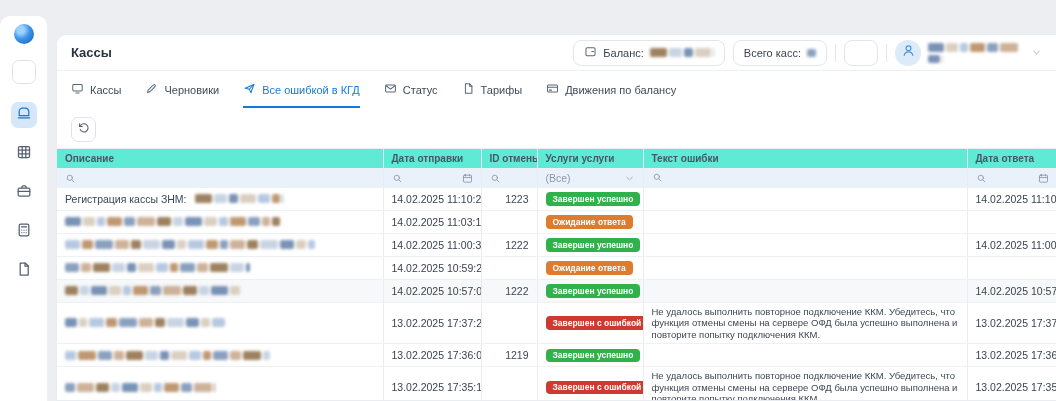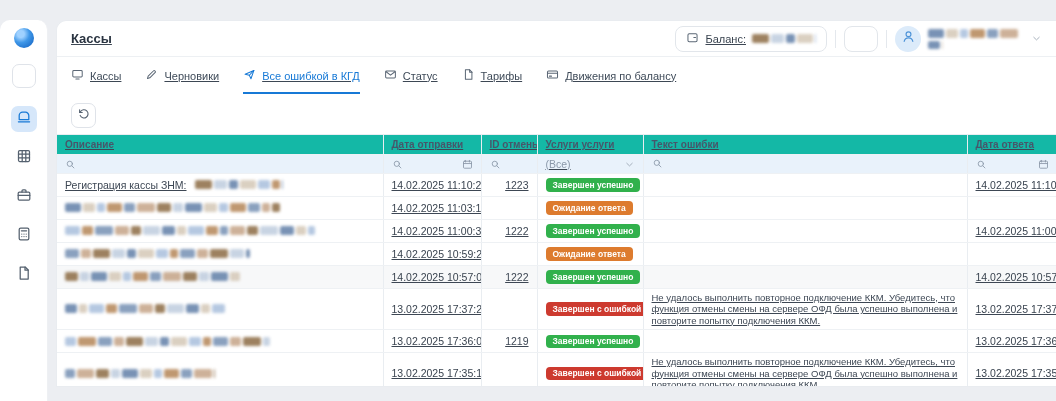--- a/index.html
+++ b/index.html
@@ -1,19 +1,19 @@
 <!DOCTYPE html>
 <html style="--accent: #1779d6;"><head>
 <meta charset="utf-8">
 <style>
   * { margin:0; padding:0; box-sizing:border-box; }
   html,body { width:1056px; height:401px; overflow:hidden; }
   body { background:#eceef2; font-family:"Liberation Sans", sans-serif; color:#3d4754; }
 
-  .app { display:flex; padding-top:20px; height:401px; align-items:flex-start;text-decoration:underline; }
+  .app { display:flex; padding-top:4px; height:401px; align-items:flex-end; }
 
   
   .sidebar { width:48px; background:#fff; border-radius:10px 10px 0 0; margin-left:0;
              display:flex; flex-direction:column; align-items:center; padding-top:8px;
              border-right:1px solid #eef0f3; height:385px; }
   .logo { width:20px; height:20px; border-radius:50%;
           background:radial-gradient(circle at 34% 30%, #9fd1ff 0 18%, #3f97e8 45%, #1565c4 90%); }
   .side-btn { width:24px; height:24px; margin-top:16px; border:1px solid #dfe3e9; border-radius:7px;
               background:#fff; color:#8b98a9; display:flex; align-items:center; justify-content:center; cursor:pointer; }
   .side-nav { margin-top:18px; display:flex; flex-direction:column; align-items:center; gap:13px; }
@@ -61,21 +61,21 @@
   .toolbar { padding:9px 14px 6px; }
   .refresh-btn { width:25px; height:25px; border:1px solid #dfe3e9; border-radius:7px; background:#fff;
                  color:#566271; display:flex; align-items:center; justify-content:center; cursor:pointer; }
   .refresh-btn svg { width:14px; height:14px; }
 
   
   table { width:1000px; border-collapse:collapse; table-layout:fixed; font-size:10.5px; }
   th, td { border-right:1px solid #e9edf1; border-bottom:1px solid #eef1f4; padding:0 8px; text-align:left;
            vertical-align:middle; overflow:hidden; white-space:nowrap; }
   th:last-child, td:last-child { border-right:none; }
-  tr.head th { background:#14b8a6; height:20px; font-size:10px; font-weight:600; color:#47566a;
+  tr.head th { background:#5eead4; height:20px; font-size:10px; font-weight:600; color:#47566a;
                border-top:1px solid #e9edf1; }
   tr.filt td { background:#e9f2fb; height:18px; color:#8b98a9; cursor:text; }
   tr.filt svg { width:11px; height:11px; vertical-align:-2px; }
   .filt-cell { display:flex; align-items:center; gap:4px; }
   .filt-cell .grow { flex:1; }
   .cal { color:#8a97a8; cursor:pointer; }
   td.c-id, th.c-id { text-align:right; }
   tr.filt td.c-id { text-align:left; }
   tbody tr { height:23px; }
   tbody tr.tall { height:38px; }
@@ -146,20 +146,26 @@
               </svg></span>
           <span>Баланс:</span>
           <span class="redact" id="balance-redact">
               <i style="width: 17px; background: rgb(147, 116, 79);"></i>
               <i style="width: 13px; background: rgb(195, 208, 224);"></i>
               <i style="width: 9px; background: rgb(107, 135, 173);"></i>
               <i style="width: 16px; background: rgb(215, 203, 187);"></i>
               <i style="width: 1px; background: rgb(174, 195, 222);"></i>
             </span>
         </div>
+        <div class="pill">
+          <span>Всего касс:</span>
+          <span class="redact small" id="total-redact">
+              <i style="width: 9px; background: rgb(126, 151, 184);"></i>
+            </span>
+        </div>
         <div class="vsep"></div>
         <button class="icon-btn">
           <span><svg viewBox="0 0 16 16" fill="none" stroke="currentColor" stroke-width="1.25" stroke-linecap="round" stroke-linejoin="round">
                 <path d="M12.9 9.4A5.4 5.4 0 1 1 6.6 3.1a4.3 4.3 0 0 0 6.3 6.3z"></path>
               </svg></span>
         </button>
         <div class="vsep"></div>
         <div class="user-block">
           <div class="avatar">
             <span><svg viewBox="0 0 16 16" fill="none" stroke="currentColor" stroke-width="1.25" stroke-linecap="round" stroke-linejoin="round">

